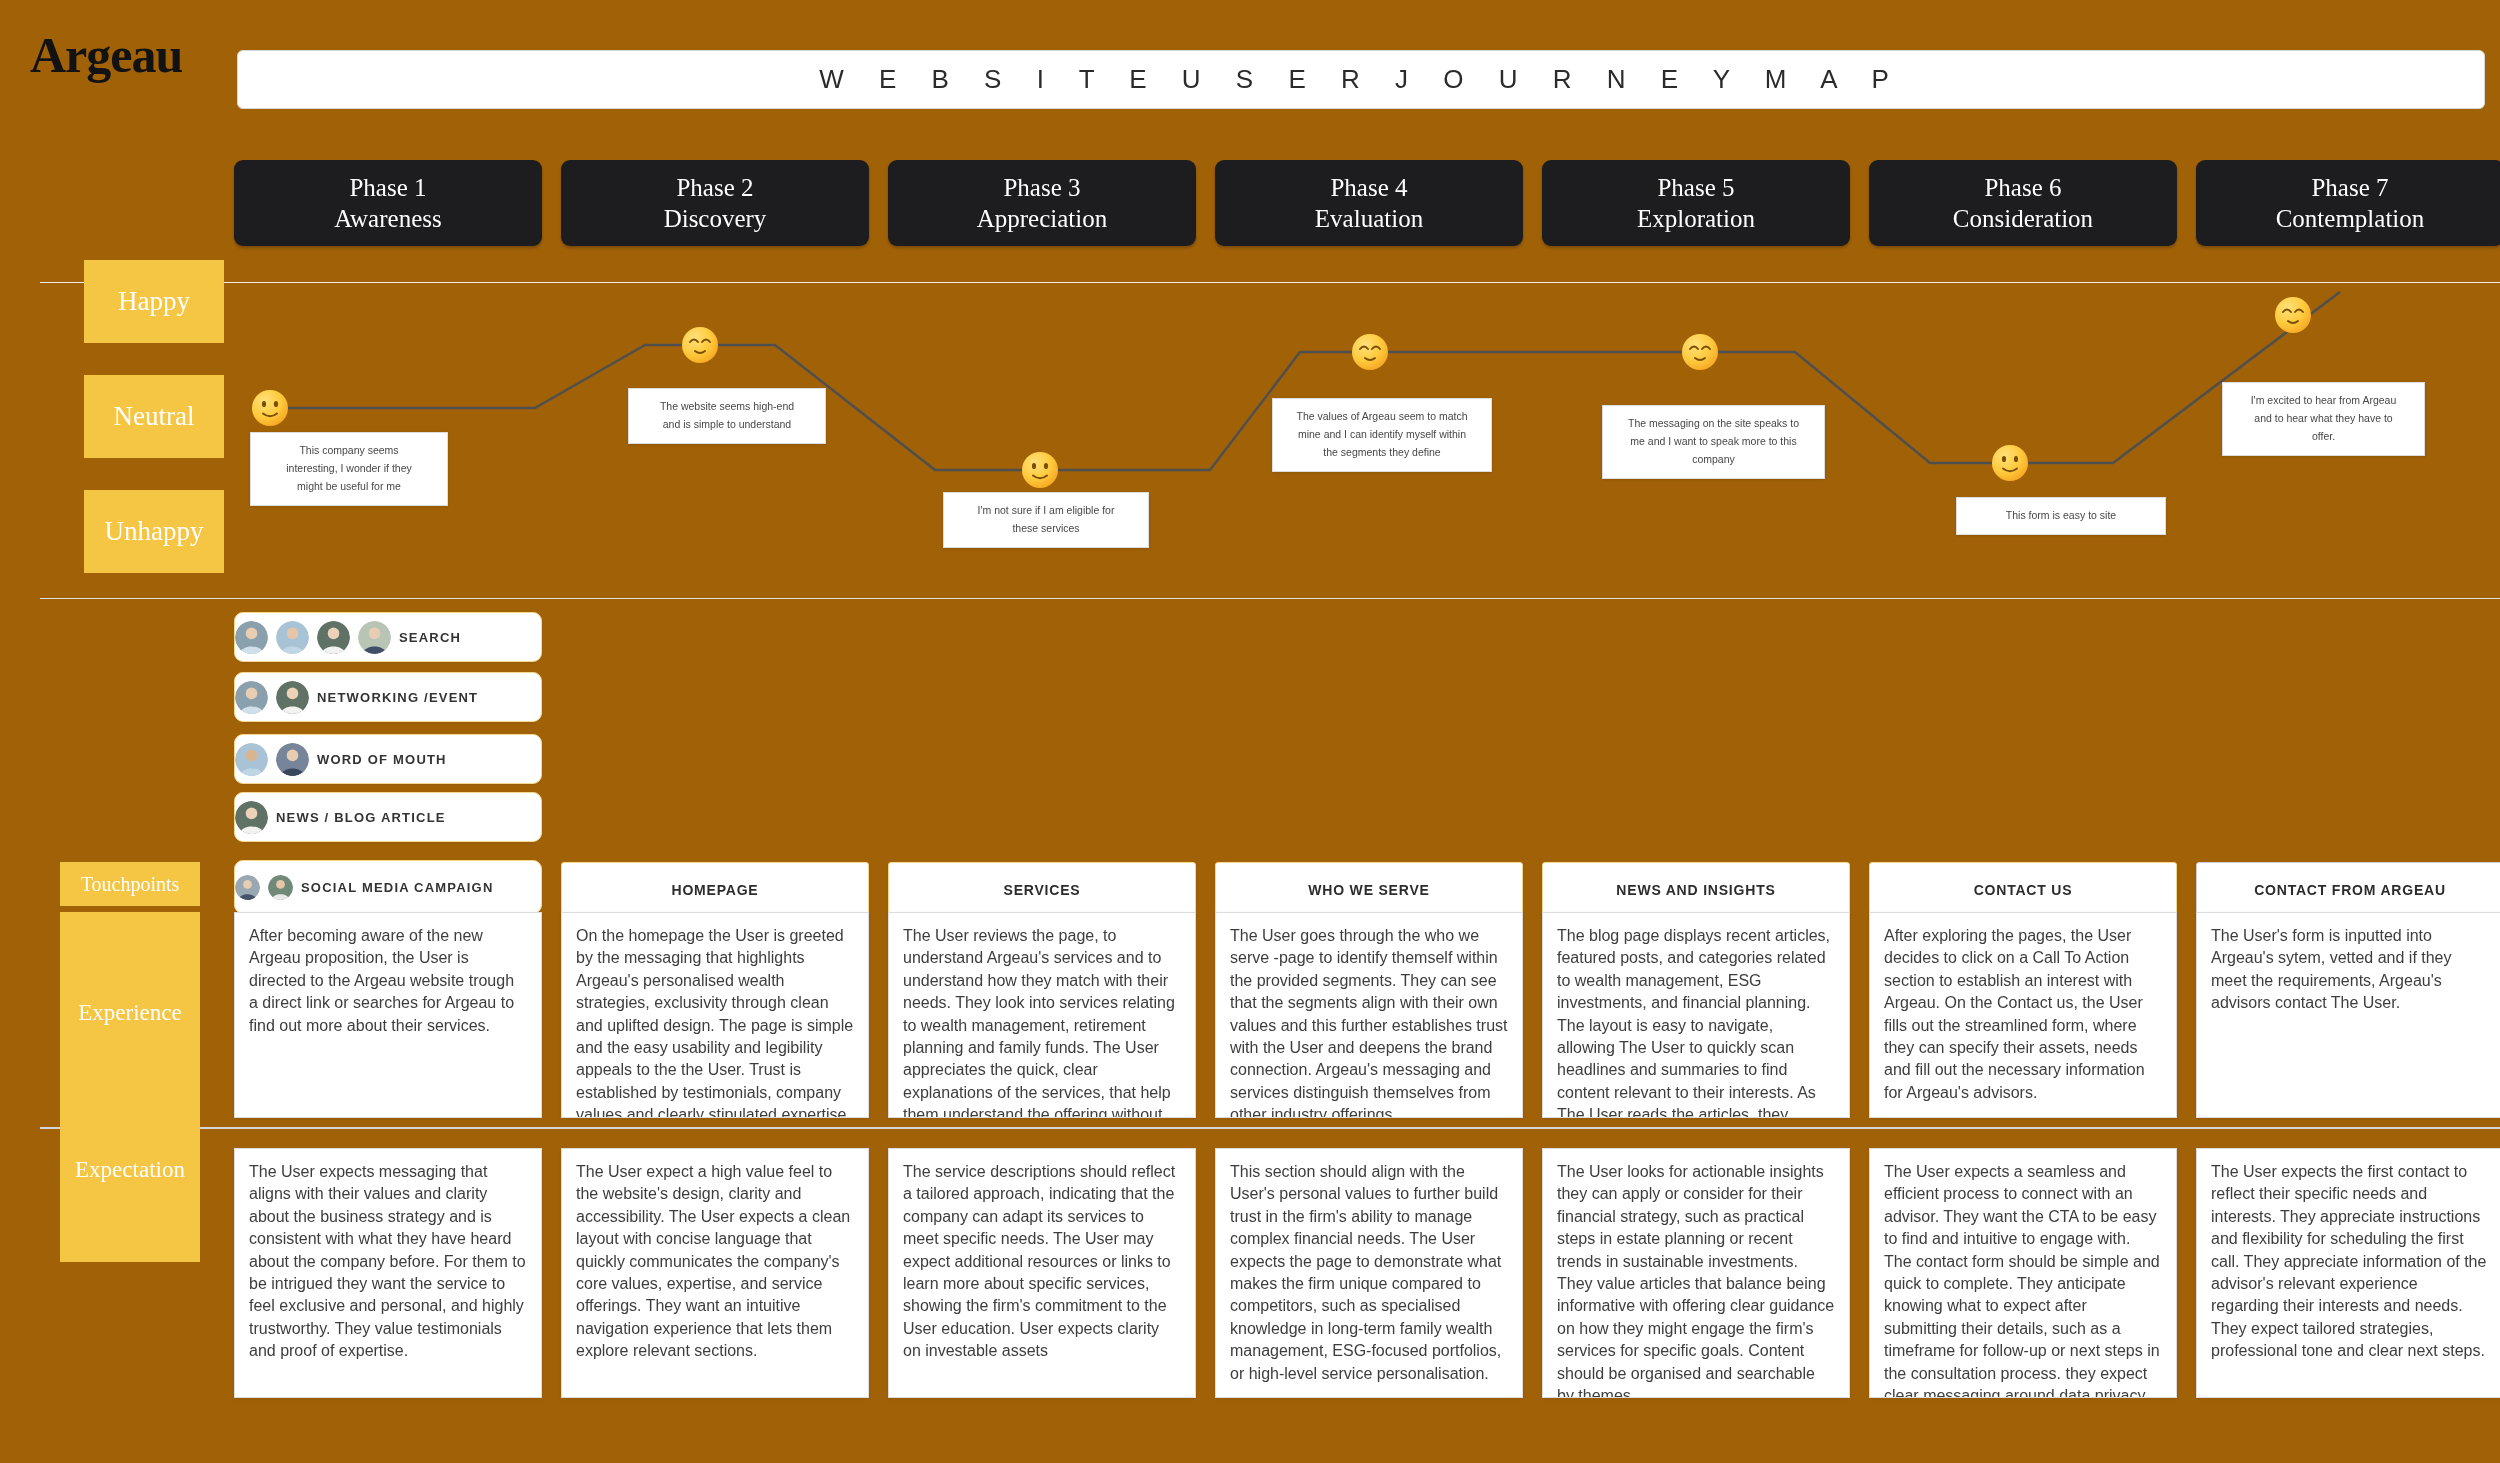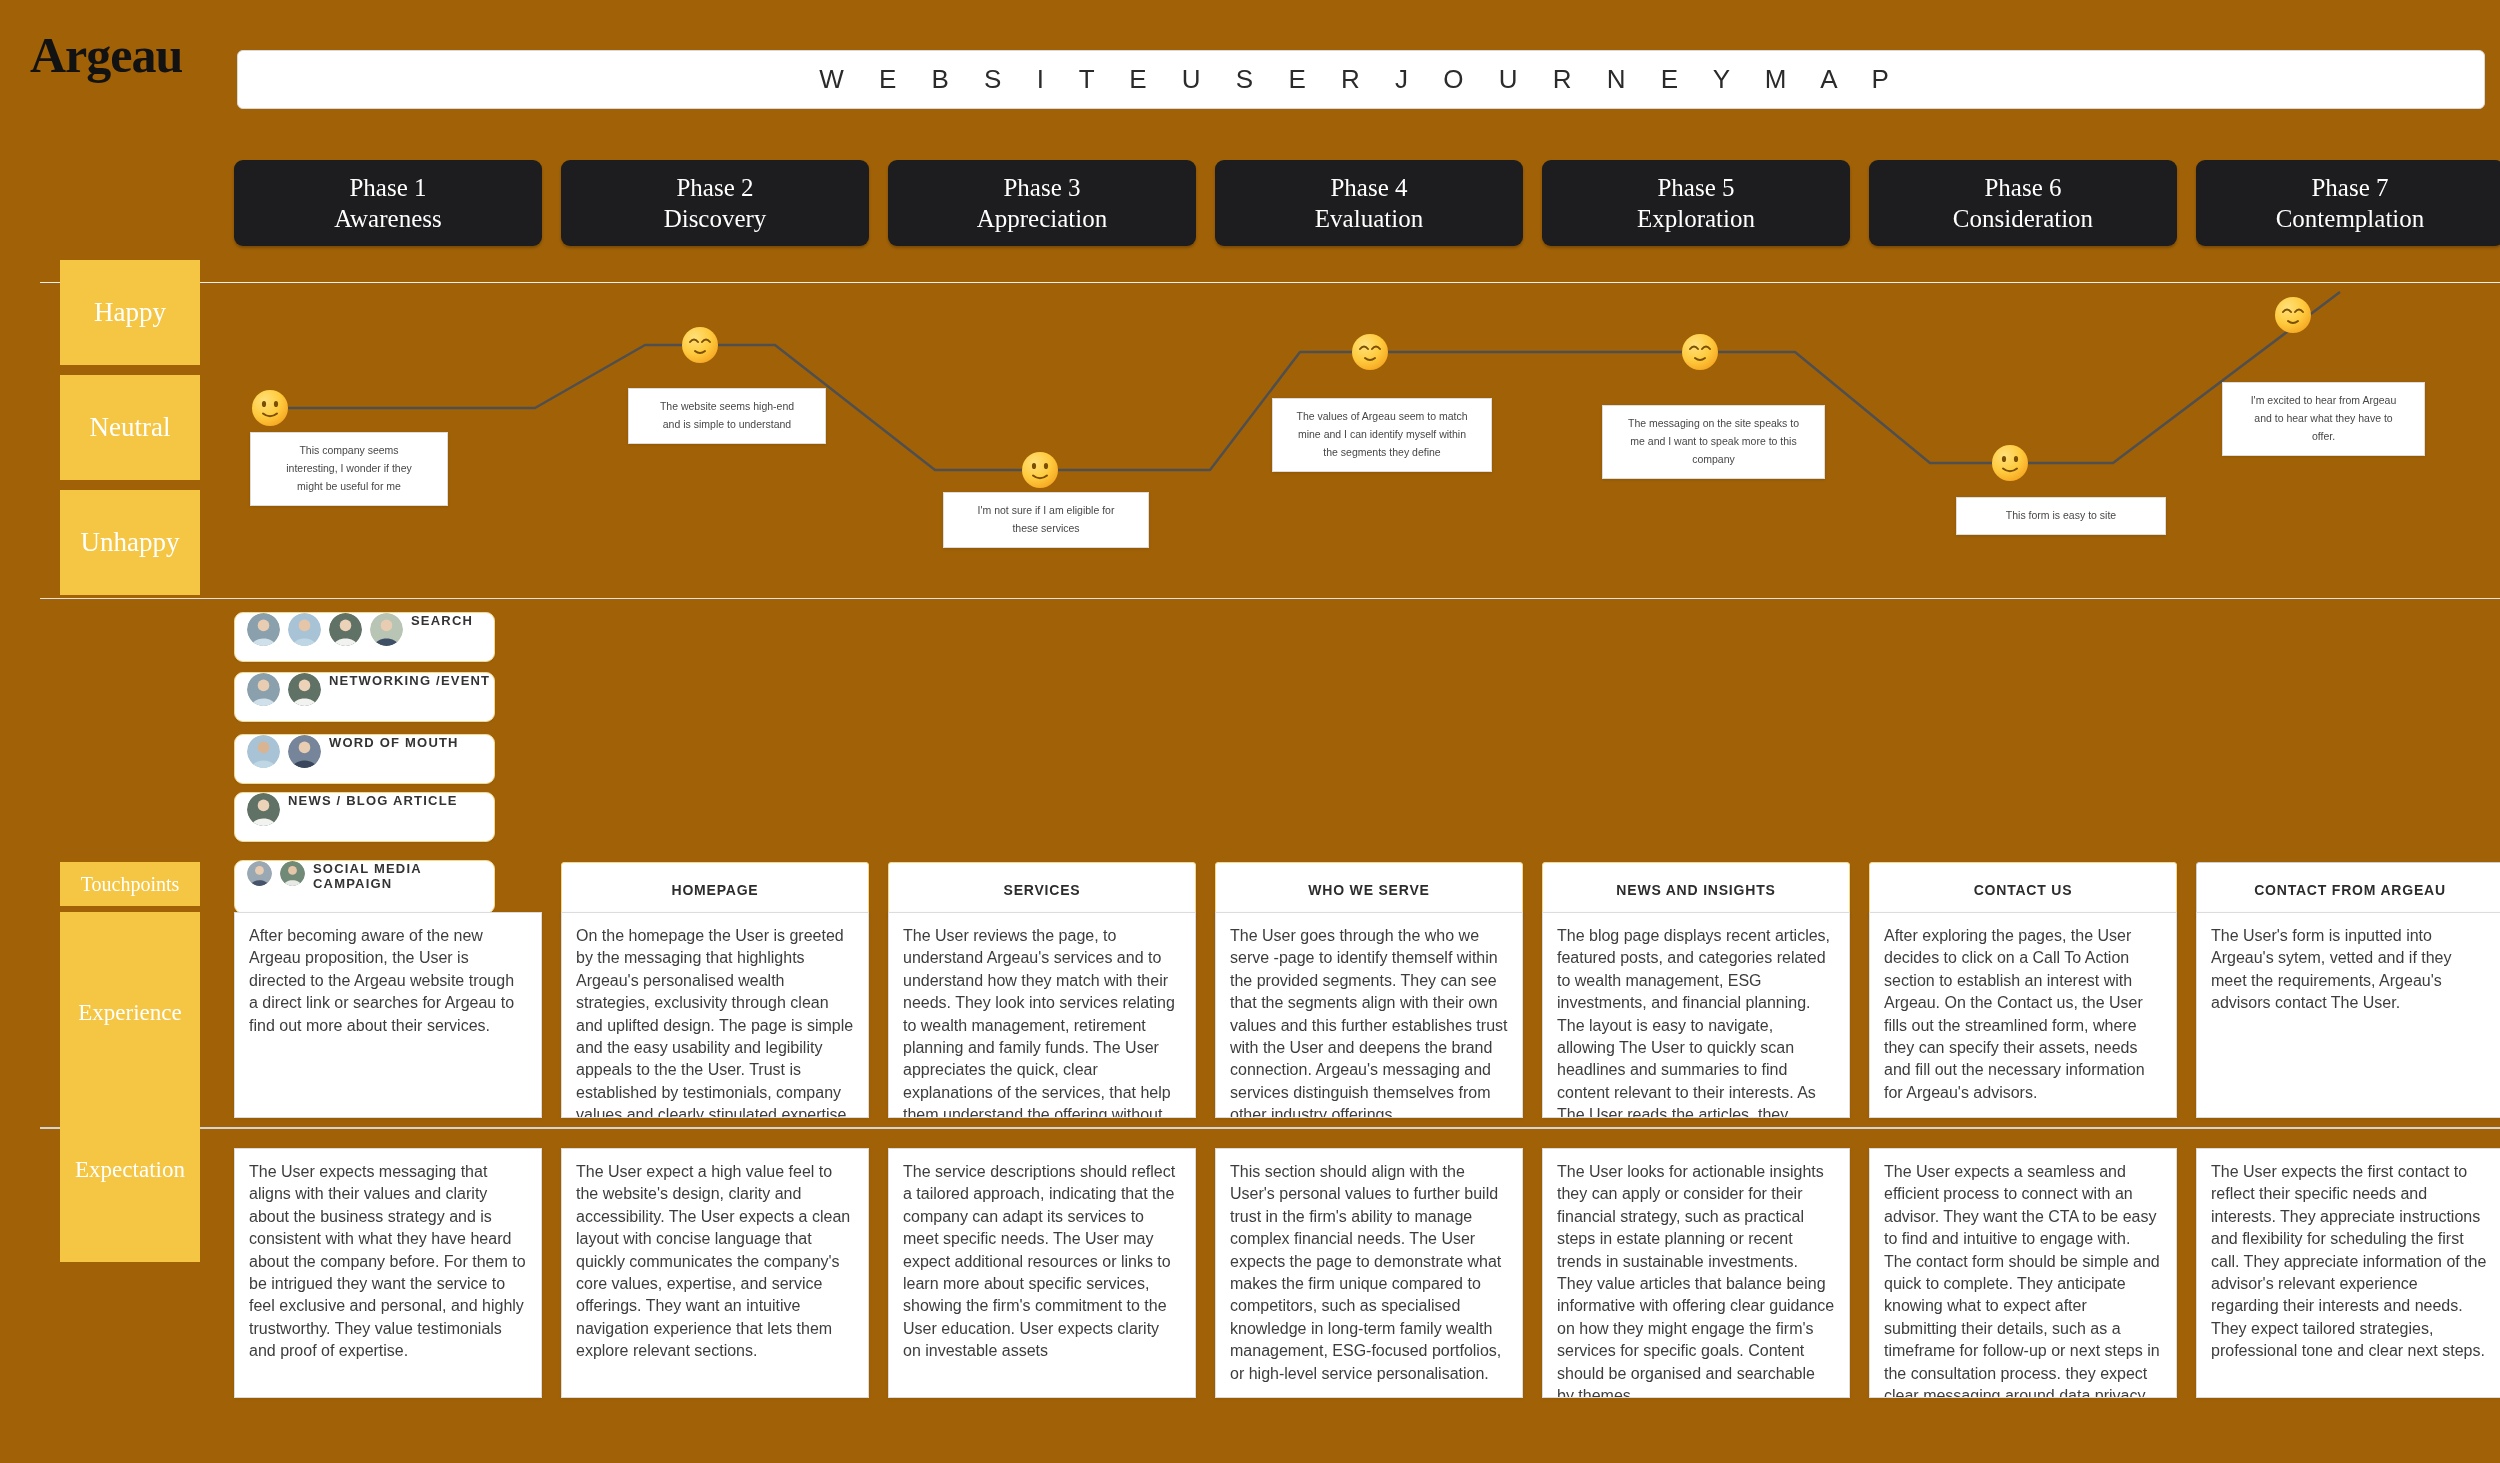--- a/index.html
+++ b/index.html
@@ -23,42 +23,42 @@
   .phase{top:160px;height:86px;background:#1d1d1f;border-radius:9px;color:#fff;
         display:flex;flex-direction:column;align-items:center;justify-content:center;gap:3px;
         font-family:"Liberation Serif",serif;box-shadow:0 2px 3px rgba(0,0,0,.25);}
   .phase .p-num{font-size:25px;}
   .phase .p-name{font-size:25px;}
 
   
   .ylabel{position:absolute;left:60px;width:140px;background:#F5C544;color:#fff;
         font-family:"Liberation Serif",serif;display:flex;align-items:center;justify-content:center;
         text-align:center;}
-  .axis{height:105px;font-size:27px;}
+  .axis{height:83px;font-size:27px;margin-left:24px;}
   .lab-happy{top:260px}.lab-neutral{top:375px}.lab-unhappy{top:490px}
   .lab-touch{top:862px;height:44px;font-size:20px;}
   .lab-exp{top:912px;height:202px;font-size:23px;}
   .lab-expect{top:1078px;height:184px;font-size:23px;}
 
   
   .hline{position:absolute;left:40px;right:0;}
   .hl1{top:282px;height:1px;background:#f0f0f0;}
   .hl2{top:598px;height:1px;background:#e2e2e2;}
   .hl3{top:1127px;height:2px;background:#d5d5d5;}
 
   
   .chart-svg{position:absolute;left:0;top:250px;}
   .emo{position:absolute;width:38px;height:38px;}
   .comment{position:absolute;background:#fff;border:1px solid #ddd;box-shadow:0 1px 3px rgba(0,0,0,.12);
         font-size:10.5px;line-height:1.7;color:#474747;text-align:center;padding:9px 23px;}
 
   
   .chip{position:absolute;height:50px;background:#fff;border:1.5px solid #f3d98f;border-radius:9px;
-        display:flex;align-items:flex-start;padding-left:12px;gap:8px;box-shadow:0 1px 2px rgba(0,0,0,.07);
-        box-sizing:border-box;width:261px;}
+        display:flex;align-items:center;gap:8px;box-shadow:0 1px 2px rgba(0,0,0,.07);
+        box-sizing:border-box;width:308px;}
   .chip-label{font-size:13px;font-weight:700;letter-spacing:1.2px;color:#333;}
   .av{width:33px;height:33px;border-radius:50%;flex:0 0 auto;}
   .av-sm{width:25px;height:25px;}
 
   
   .page-box{top:862px;height:56px;background:#fff;border:1.5px solid #f3d98f;border-radius:3px;
         display:flex;align-items:center;justify-content:center;box-shadow:0 2px 3px rgba(0,0,0,.08);
         box-sizing:border-box;}
   .page-box.grey{border-color:#cfcfcf;}
   .page-box span{font-size:14px;font-weight:600;letter-spacing:.8px;color:#2c2c2c;}

